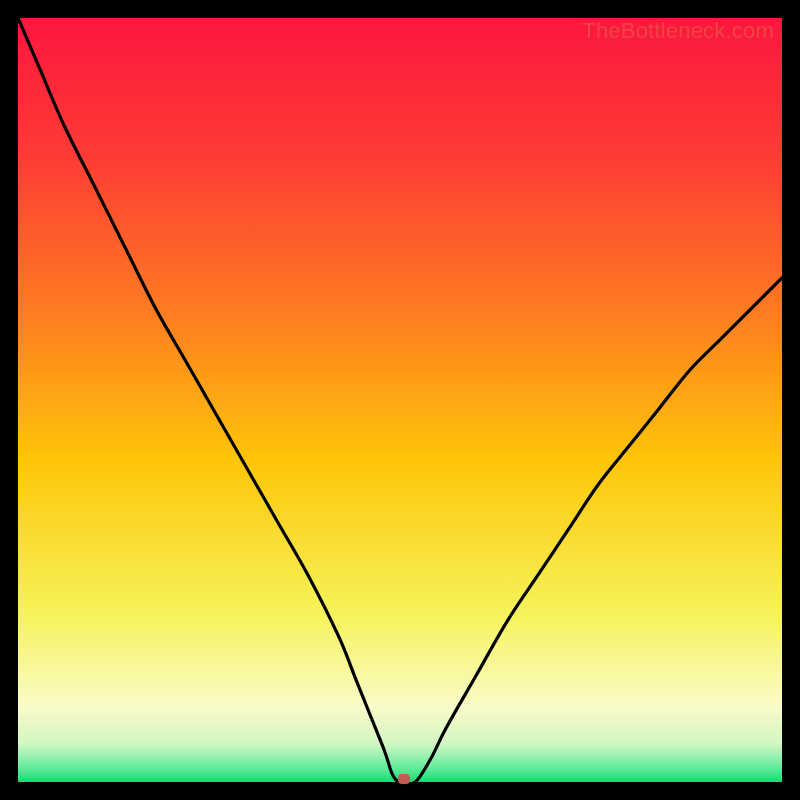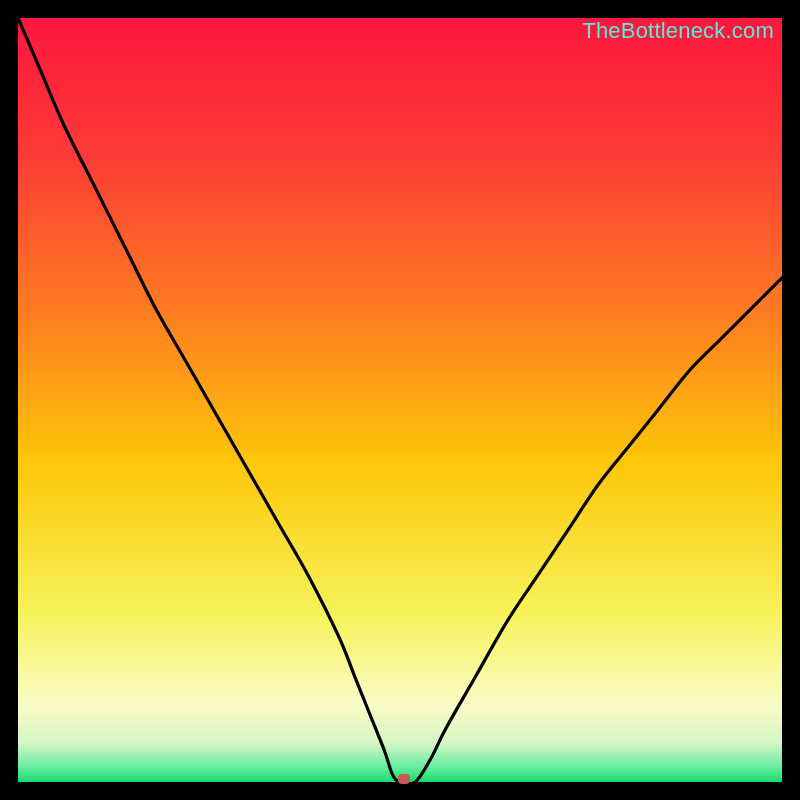--- a/index.html
+++ b/index.html
@@ -23,21 +23,21 @@
     position: absolute;
     left: 0;
     top: 0;
     width: 764px;
     height: 764px;
   }
   .watermark {
     position: absolute;
     top: 0;
     right: 8px;
-    color: #5eead4;
+    color: #ef4444;
     font-size: 22px;
     font-weight: 500;
     letter-spacing: 0.2px;
     font-family: Arial, Helvetica, sans-serif;
   }
   svg.curve {
     position: absolute;
     left: 0;
     top: 0;
     width: 764px;

